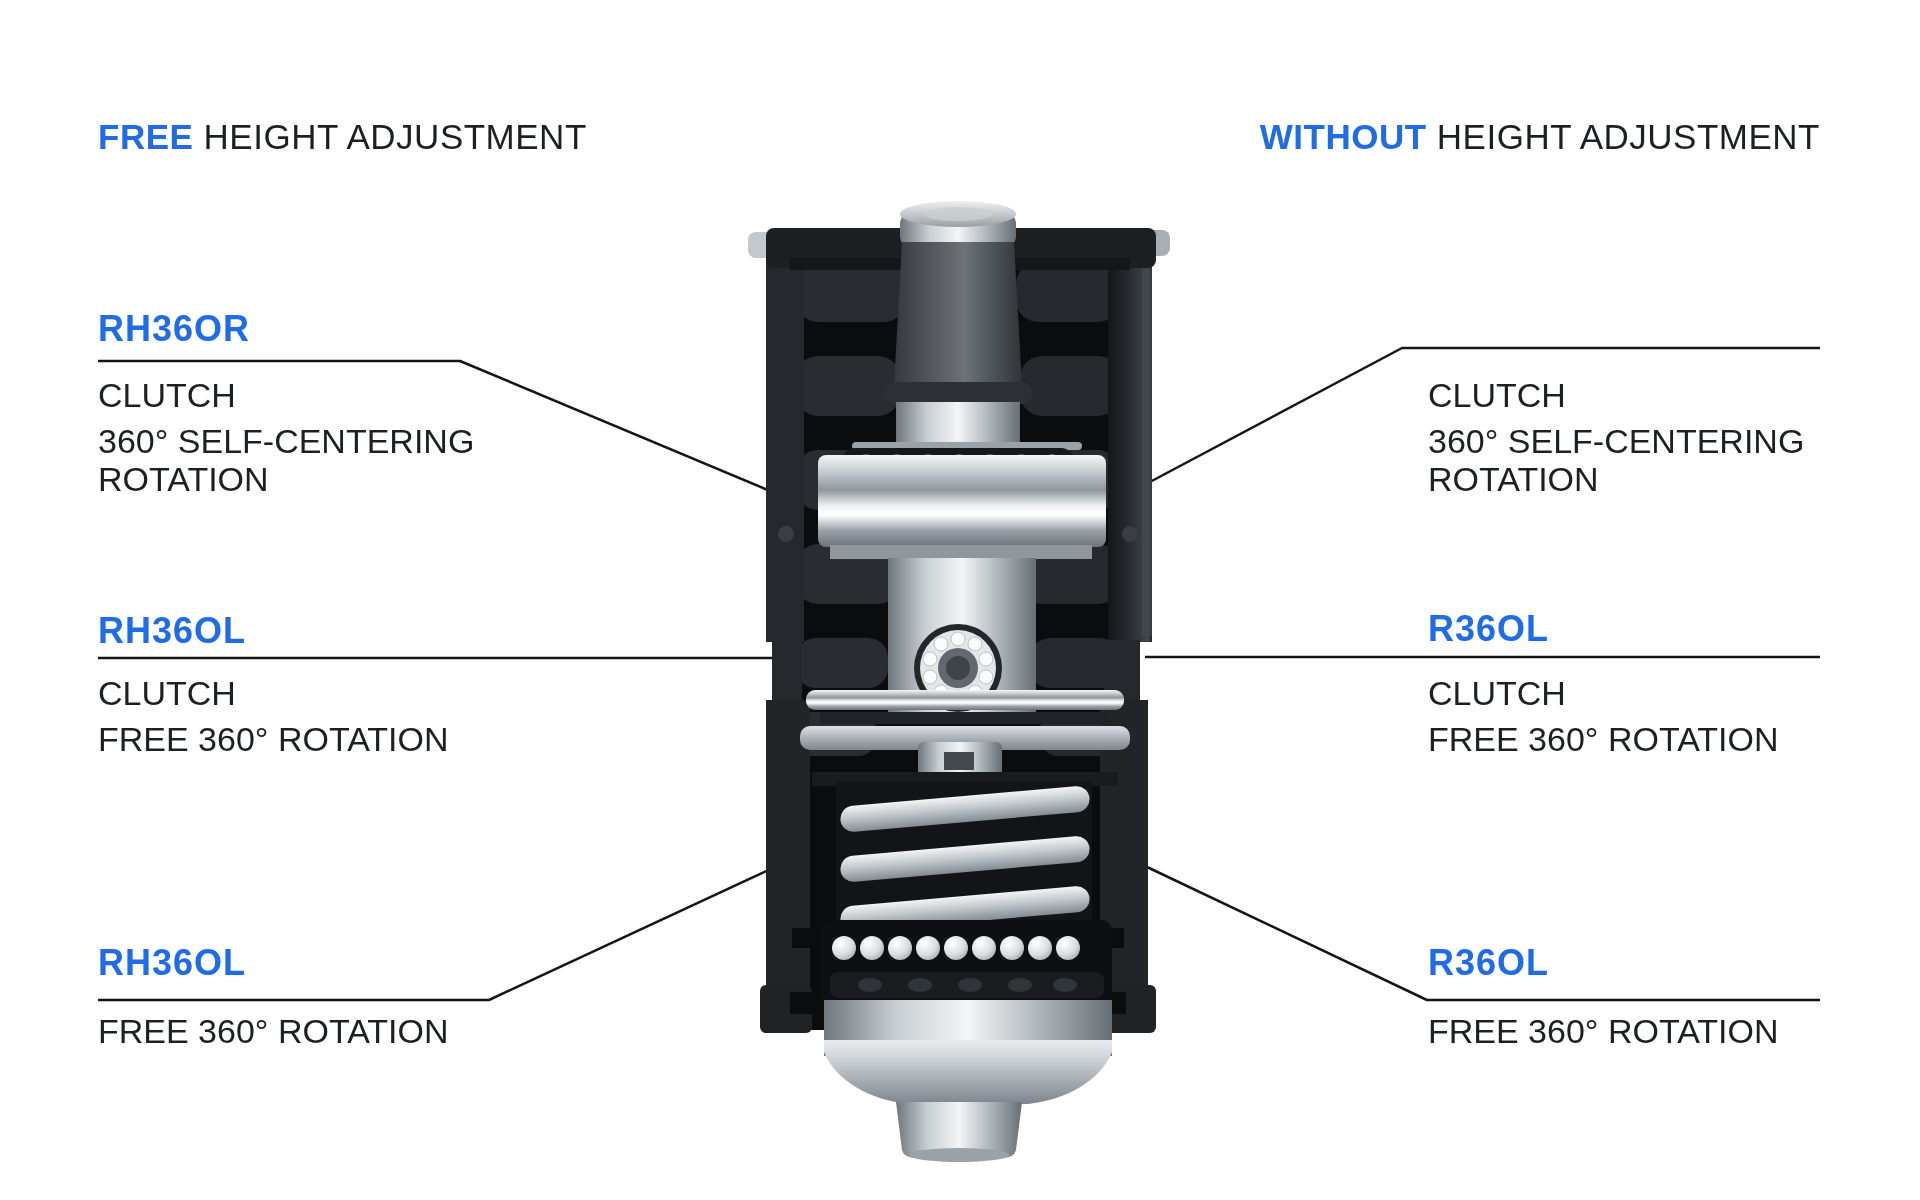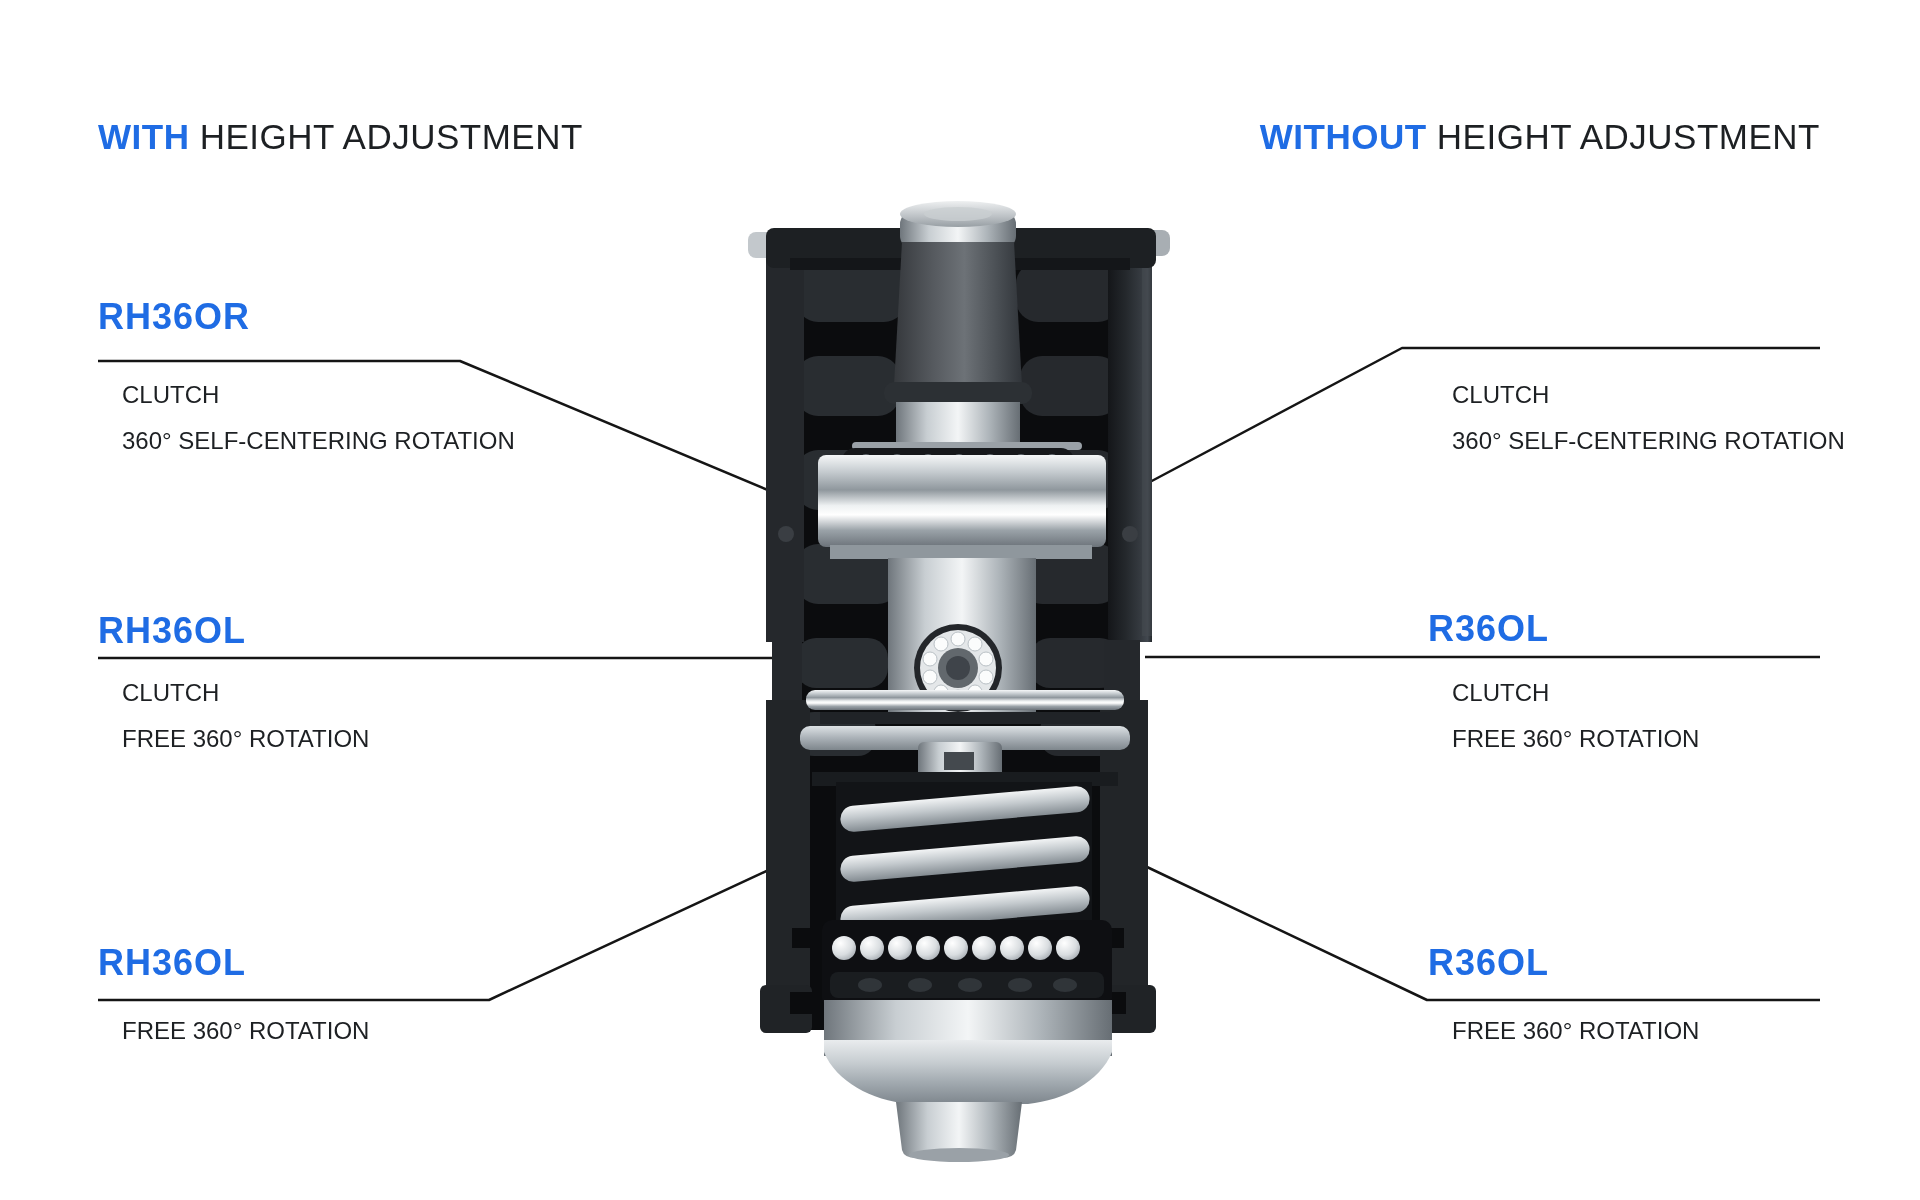--- a/index.html
+++ b/index.html
@@ -14,21 +14,21 @@
   .stage{position:relative;width:1920px;height:1200px;overflow:hidden;background:var(--page_bg);}
 
   .title{position:absolute;top:116px;font-size:35px;line-height:42px;
     color:var(--text_dark);letter-spacing:.5px;white-space:nowrap;}
   .title .hl{color:var(--accent_blue);font-weight:700;}
   .title-left{left:98px;}
   .title-right{right:100px;text-align:right;}
 
   .pname{position:absolute;font-size:36px;font-weight:700;line-height:42px;
     color:var(--accent_blue);letter-spacing:1px;white-space:nowrap;}
-  .pbody{position:absolute;font-size:24px;line-height:38px;color:var(--text_dark);margin-left:24px;}
+  .pbody{position:absolute;font-size:34px;line-height:38px;color:var(--text_dark);}
   .pbody .ln{margin-bottom:8px;}
   .col-left{left:98px;width:420px;}
   .col-right{left:1428px;width:394px;}
 
   svg.overlay{position:absolute;left:0;top:0;width:1920px;height:1200px;}
   .leader{fill:none;stroke:var(--leader_line);stroke-width:2.5;stroke-linejoin:round;stroke-linecap:butt;}
 </style>
 </head>
 <body>
 
@@ -240,29 +240,29 @@
       <g>
         <rect x="824" y="1000" width="288" height="56" fill="url(#gChromeH)"></rect>
         <path d="M824 1052 C836 1082 872 1100 908 1104 L1028 1104 C1064 1100 1100 1082 1112 1052 L1112 1040 L824 1040 Z" fill="url(#gDome)"></path>
         <path d="M896 1102 L1022 1102 L1016 1150 Q1014 1158 1002 1158 L916 1158 Q904 1158 902 1150 Z" fill="url(#gChromeH)"></path>
         <ellipse cx="959" cy="1155" rx="50" ry="7" fill="#9aa1a7"></ellipse>
       </g>
     </g>
   </svg>
 
   <div class="title title-left">
-    <span class="hl">WITH</span>
+    <span class="hl">FREE</span>
     <span>HEIGHT ADJUSTMENT</span>
   </div>
   <div class="title title-right">
     <span class="hl">WITHOUT</span>
     <span>HEIGHT ADJUSTMENT</span>
   </div>
 
-  <div class="pname col-left" style="top:296px">RH36OR</div>
+  <div class="pname col-left" style="top:308px">RH36OR</div>
   <div class="pbody col-left" style="top:376px">
     <div class="ln">CLUTCH</div>
     <div class="ln">360° SELF-CENTERING ROTATION</div>
   </div>
 
   <div class="pname col-left" style="top:610px">RH36OL</div>
   <div class="pbody col-left" style="top:674px">
     <div class="ln">CLUTCH</div>
     <div class="ln">FREE 360° ROTATION</div>
   </div>

